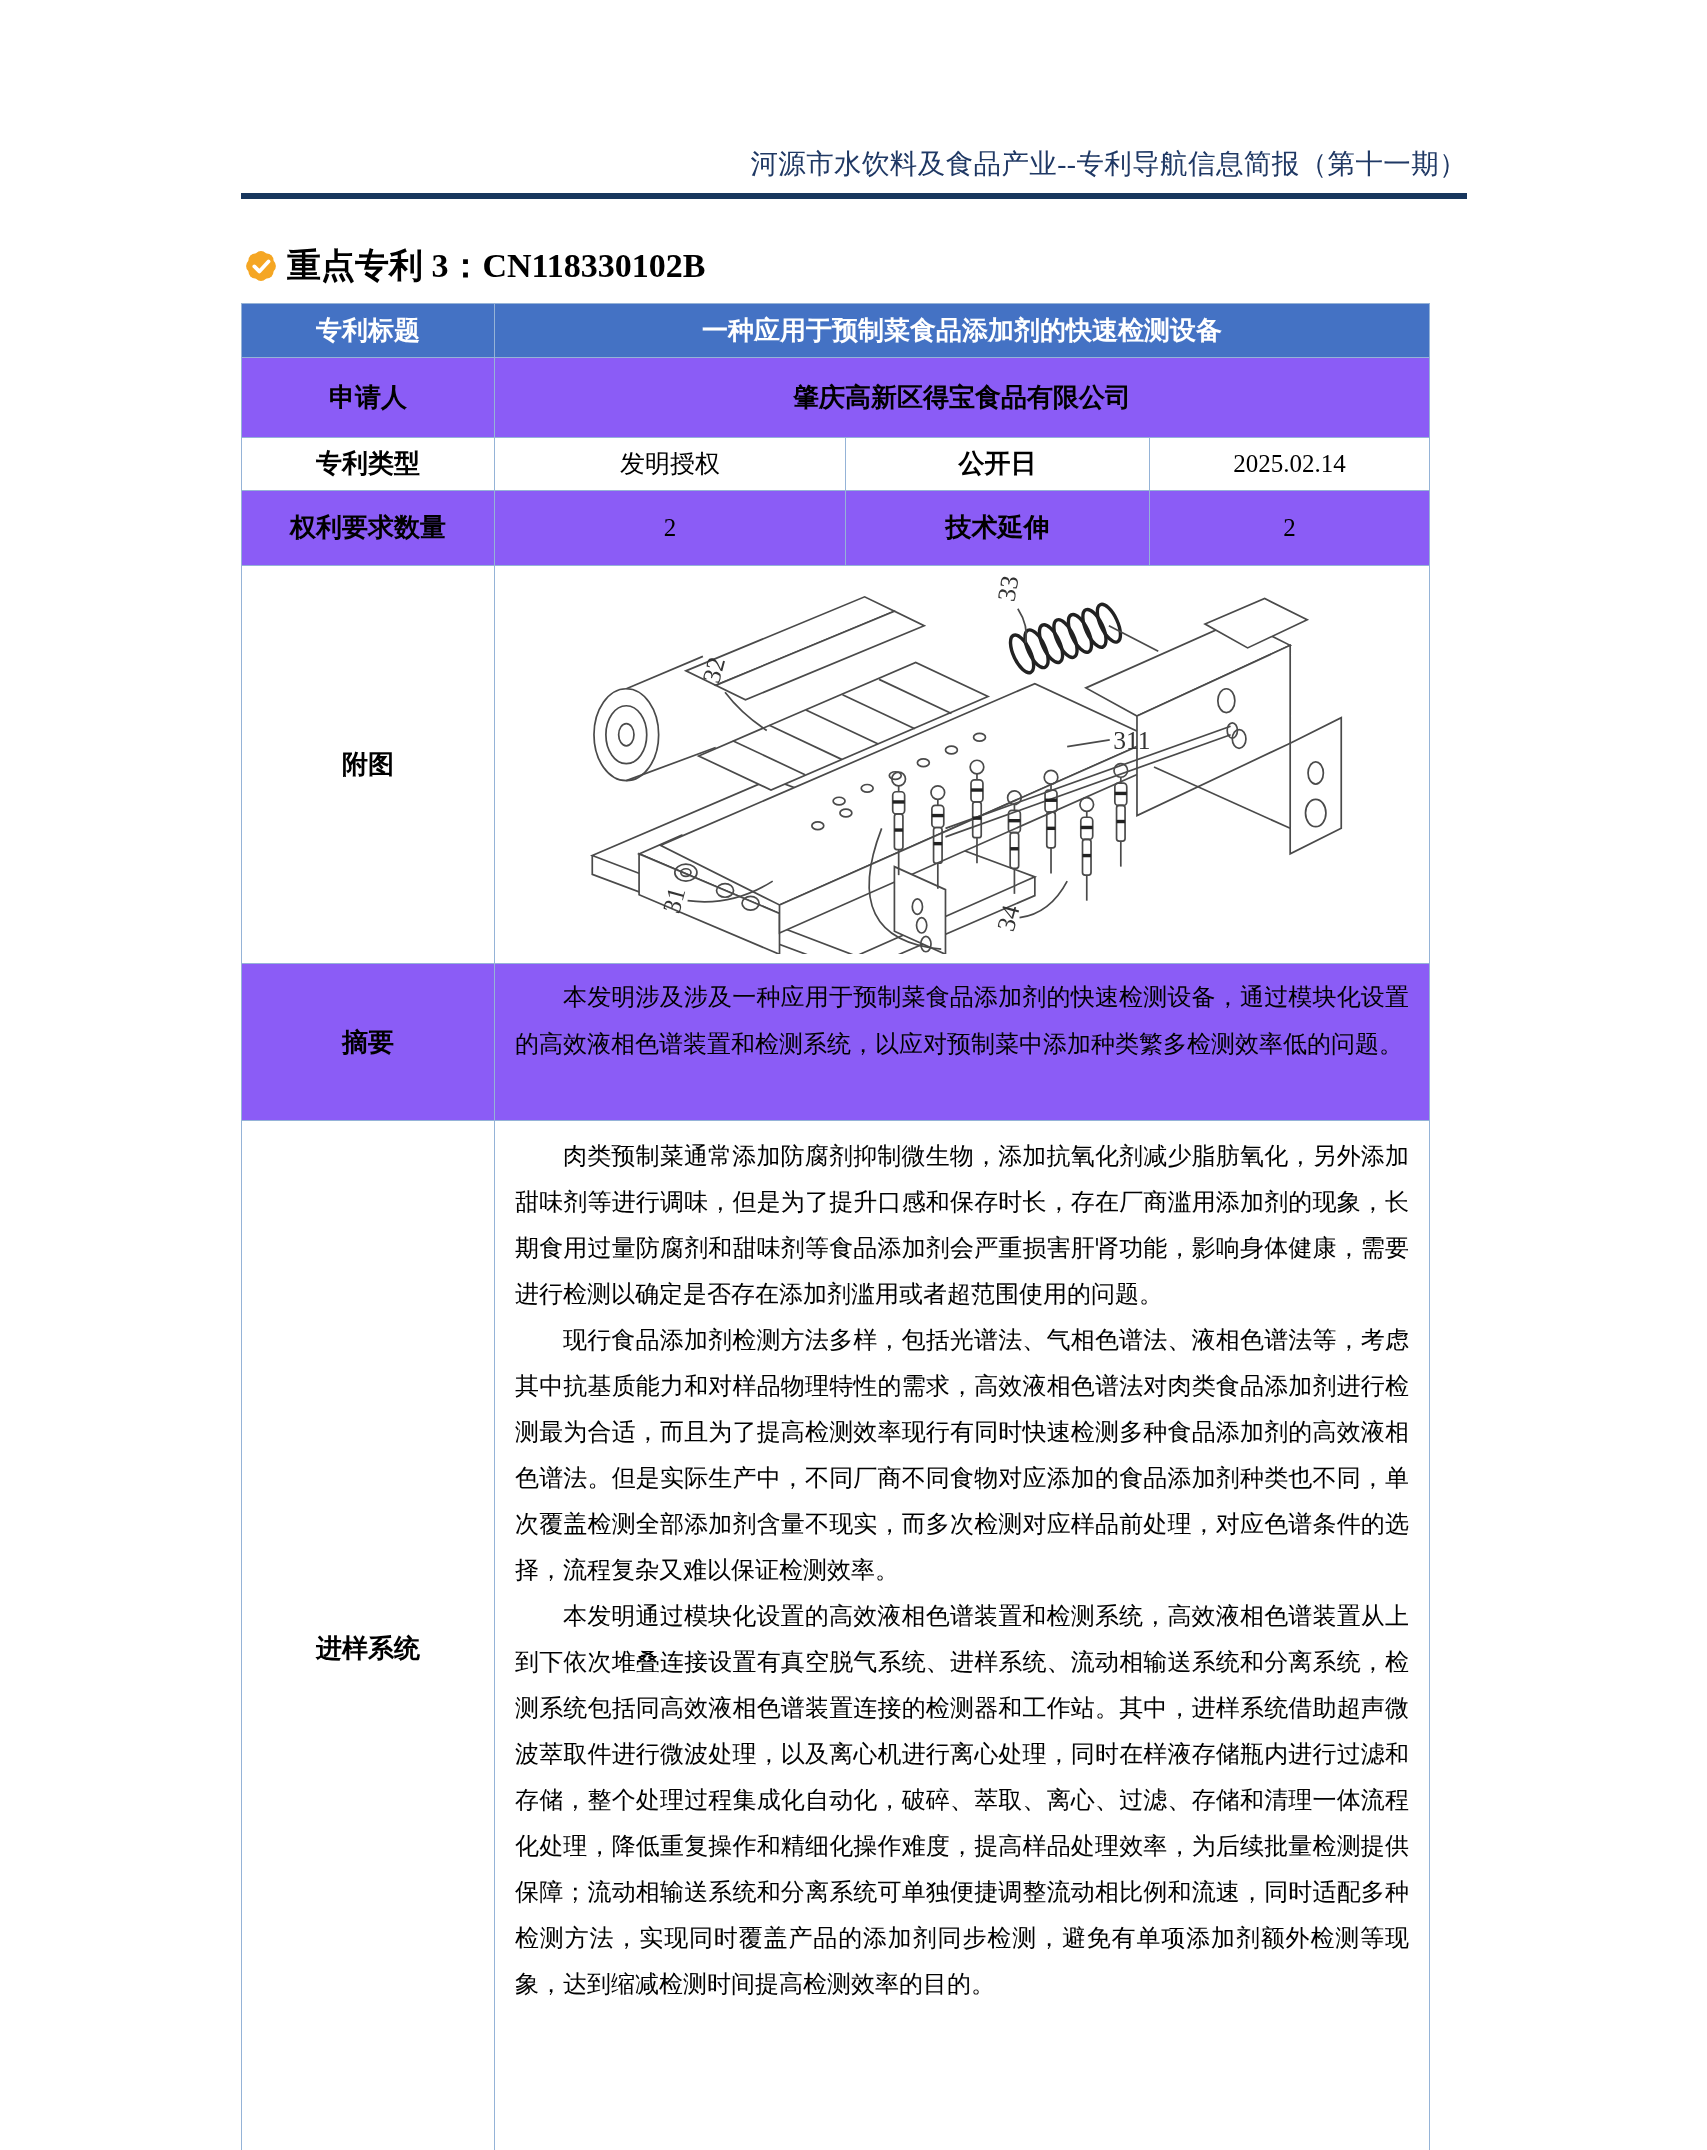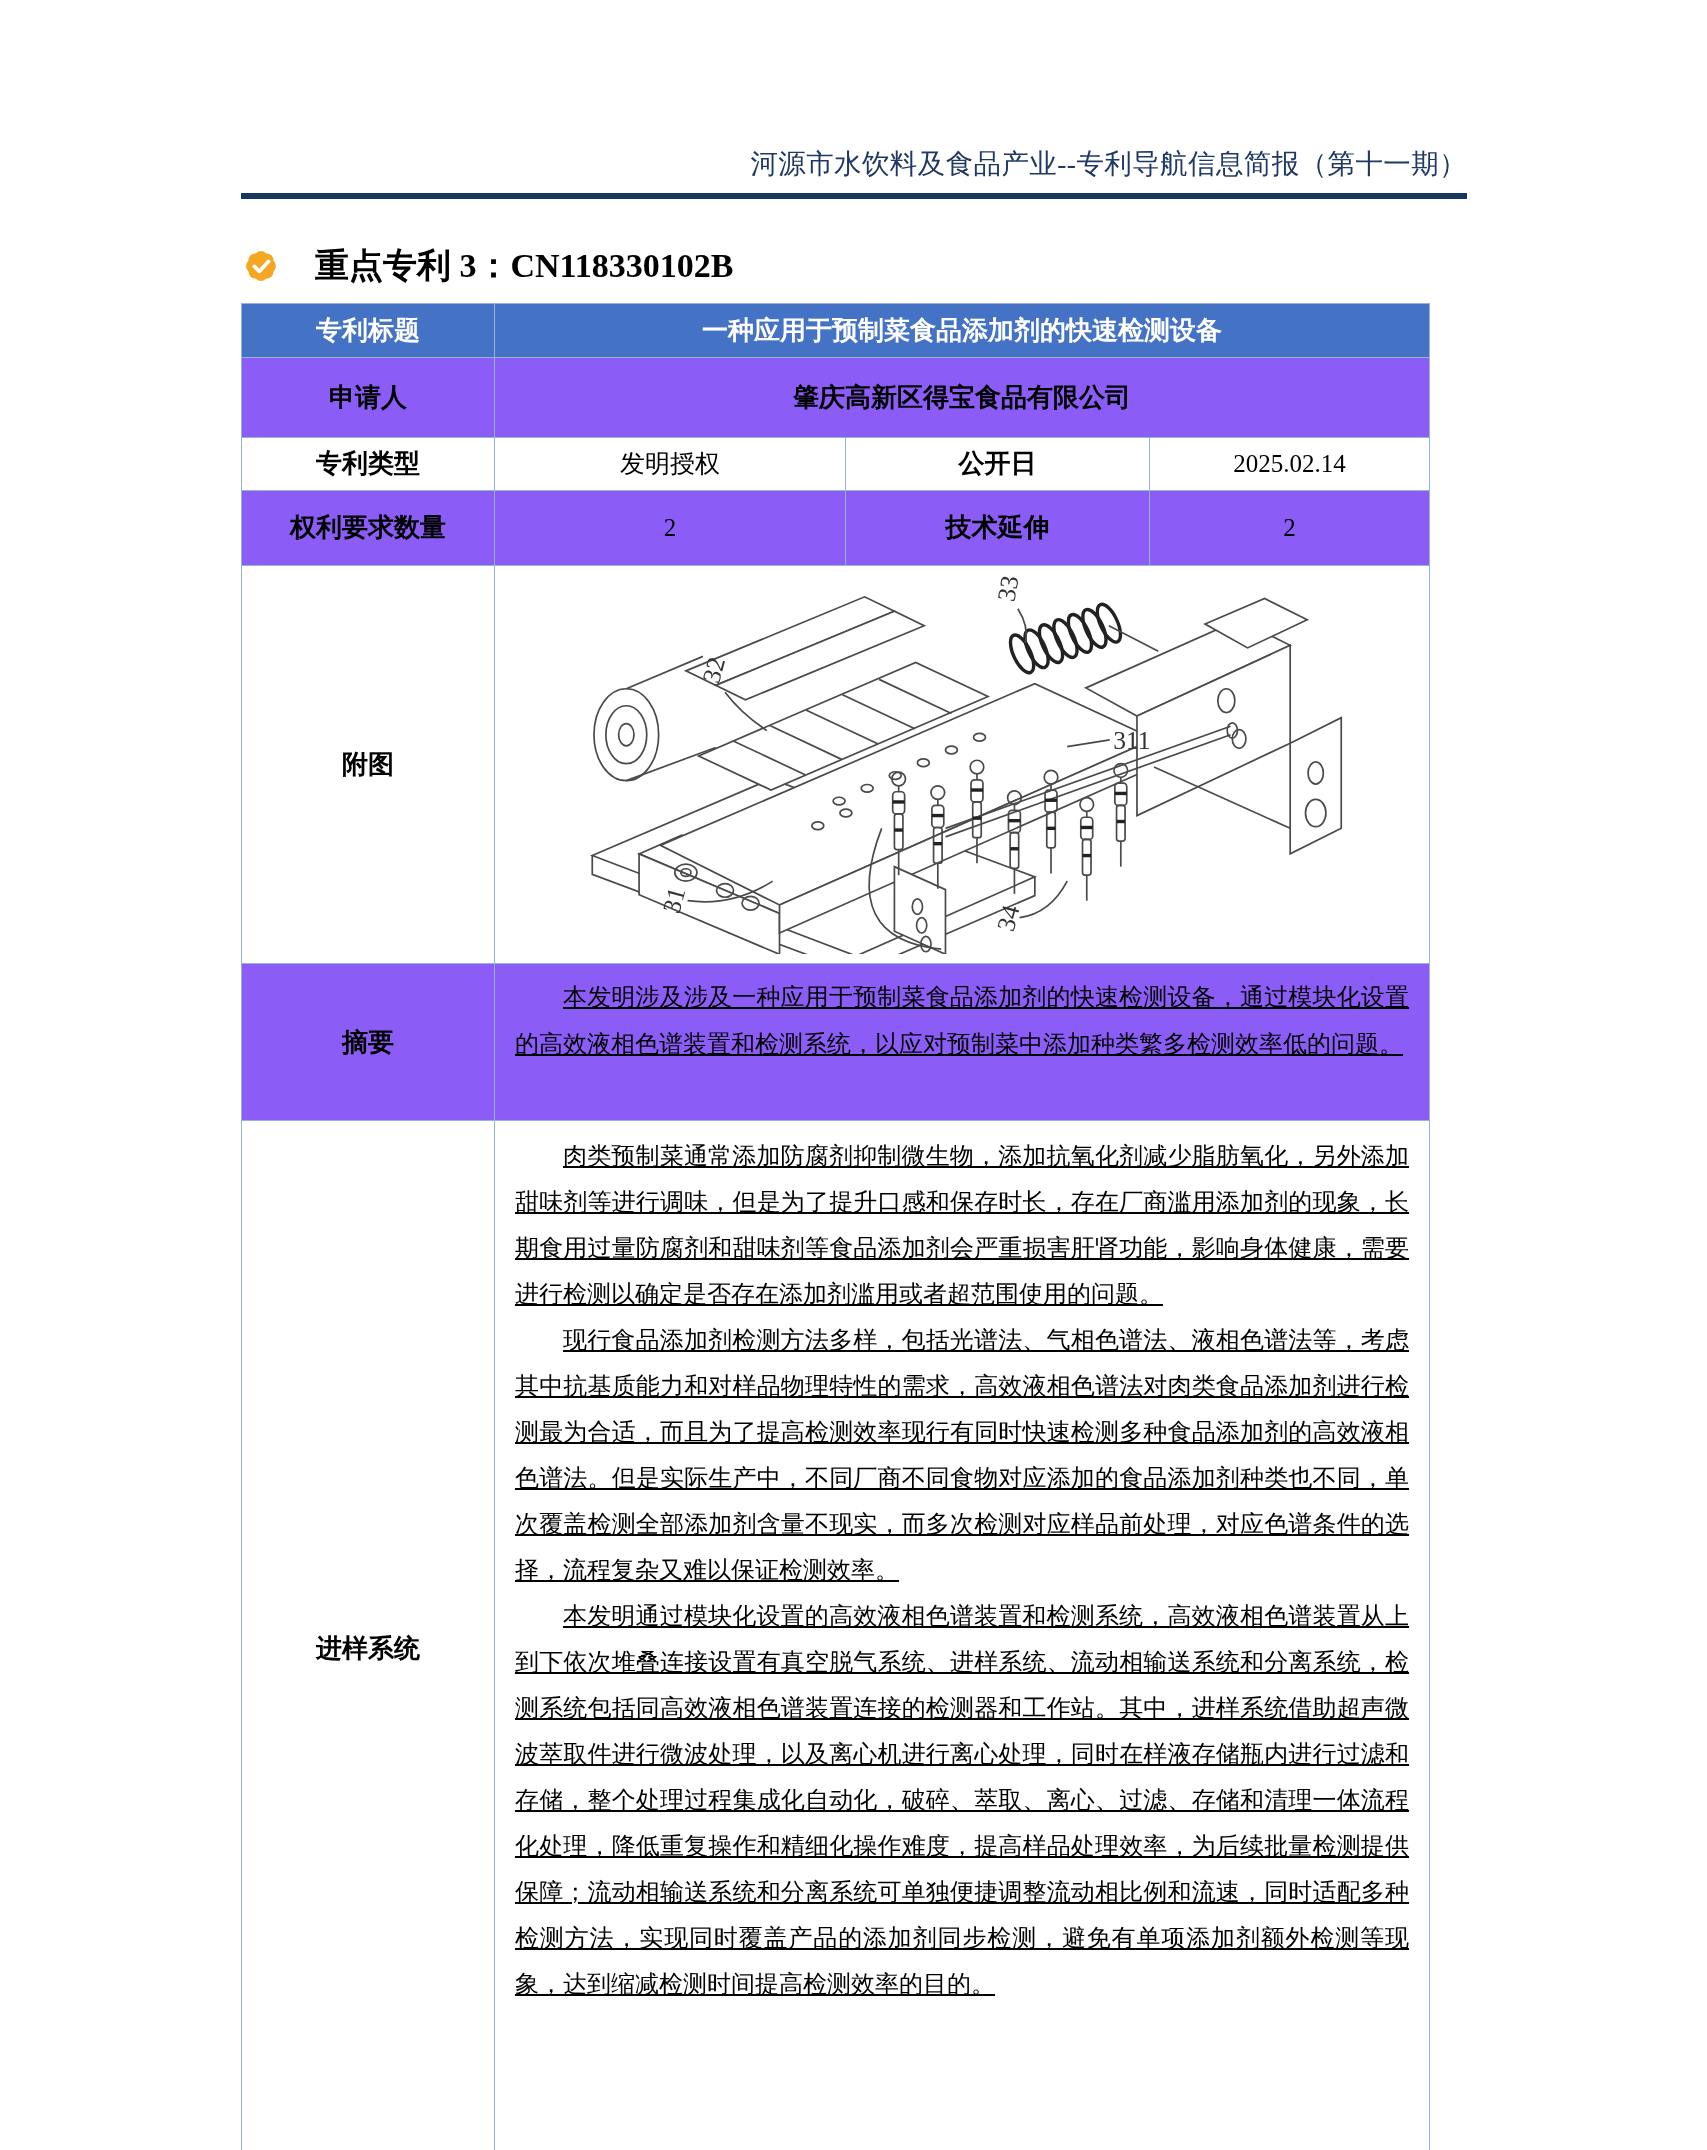--- a/index.html
+++ b/index.html
@@ -10,40 +10,40 @@
   }
   .page{position:relative;width:1707px;height:2414px;background:#fff;overflow:hidden;}
   .content{position:absolute;left:241px;top:146px;width:1226px;}
 
   .doc-title{
     text-align:right;font-size:27.5px;line-height:36px;
     color:#1F3864;letter-spacing:0.4px;white-space:nowrap;
   }
   .header-rule{margin-top:11.2px;height:5.6px;background:#17365D;}
 
-  .section-heading{margin-top:43px;display:flex;align-items:center;gap:34px;height:48px;}
+  .section-heading{margin-top:43px;display:flex;align-items:center;gap:6px;height:48px;}
   .badge{width:40px;height:40px;flex:0 0 auto;}
   .section-title{font-size:34px;font-weight:bold;white-space:nowrap;}
 
   table.patent{
     border-collapse:collapse;table-layout:fixed;
     width:1188px;margin-top:13px;
   }
   table.patent td{
     border:1.7px solid #95B3D7;
     vertical-align:middle;text-align:center;
     font-size:25px;padding:0;
   }
   tr.r1{height:54px;} tr.r2{height:80px;} tr.r3{height:53px;}
   tr.r4{height:75px;} tr.r5{height:398px;} tr.r6{height:157px;} tr.r7{height:1056px;}
   .bg-blue td{background:#4472C4;color:#ffffff;}
   .bg-light td{background:#8b5cf6;}
   .cell-label{font-weight:bold;font-size:26px;}
   .cell-strong{font-weight:bold;font-size:26px;}
-  td.text-cell{text-align:justify;vertical-align:middle;text-decoration:underline;}
+  td.text-cell{text-align:justify;vertical-align:middle;}
   .text-wrap{padding:10.3px 20px;overflow:hidden;}
   .text-wrap p{
     margin:0;text-indent:48px;text-align:justify;
     font-size:24px;line-height:46px;word-break:break-all;
   }
   .abstract-wrap{height:136px;}
   .abstract-wrap p{line-height:47px;}
   .tech-wrap{height:1032px;}
   .figure-wrap{height:379px;display:flex;align-items:center;justify-content:center;overflow:hidden;}
 

